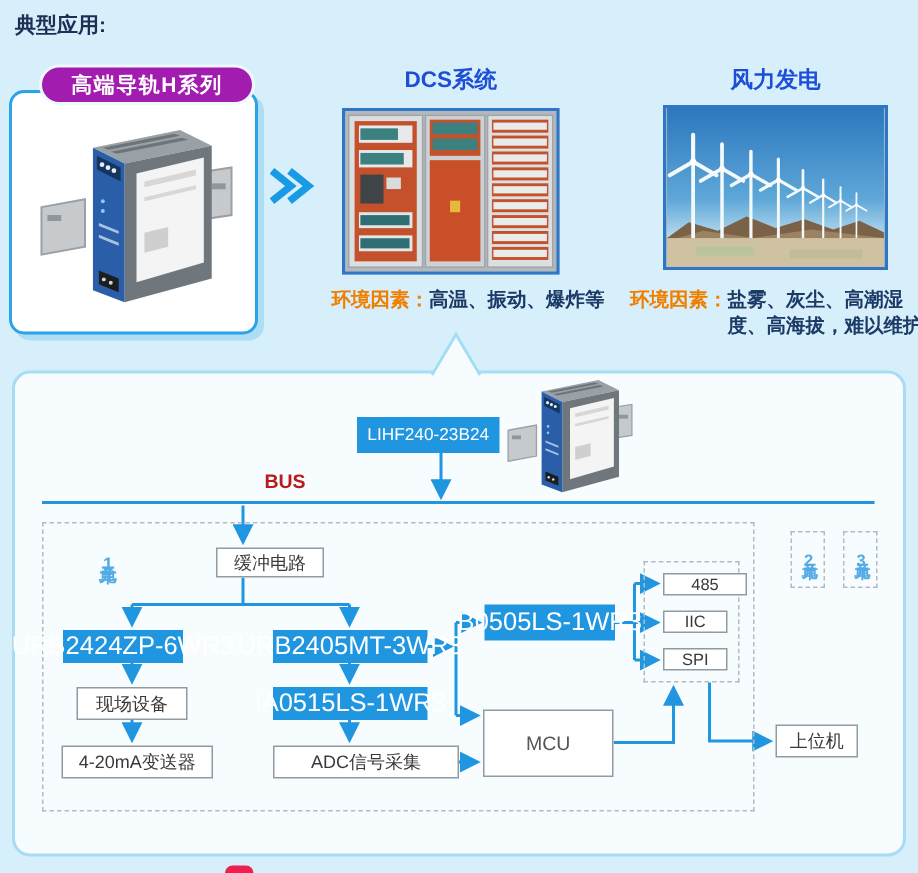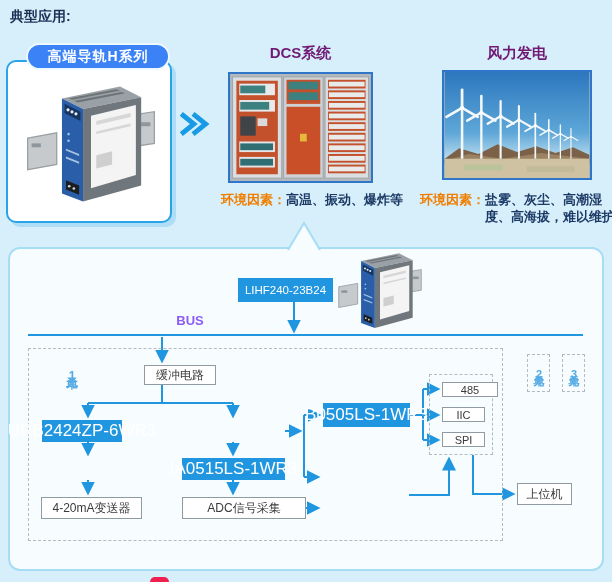--- a/index.html
+++ b/index.html
@@ -8,32 +8,32 @@
     background:#d7effb;
     font-family:"Liberation Sans","DejaVu Sans",sans-serif;
     -webkit-font-smoothing:antialiased;
   }
   .abs{position:absolute;box-sizing:border-box;}
   .heading{left:10px;top:8px;font-size:14px;font-weight:bold;color:#1c2f55;}
 
   
   .series-badge{
     left:26px;top:43px;width:144px;height:27px;z-index:3;
-    background:#3b82f6;border:2px solid #eef8ff;border-radius:15px;
+    background:#a21caf;border:2px solid #eef8ff;border-radius:15px;
     color:#fff;font-size:14px;font-weight:bold;
     display:flex;align-items:center;justify-content:center;letter-spacing:1px;
     cursor:pointer;
   }
   .product-card{
     left:6px;top:60px;width:166px;height:163px;z-index:2;
     background:#ffffff;border:2px solid #2aa3e8;border-radius:10px;
     box-shadow:4px 4px 0 rgba(140,205,242,.55);
   }
   .chev{left:180px;top:108px;width:32px;height:32px;}
-  .sec-title{font-size:15px;font-weight:bold;color:#701a75;text-align:center;}
+  .sec-title{font-size:15px;font-weight:bold;color:#1d4ed8;text-align:center;}
   .photo{border:2px solid #2f76c9;background:#9db3c4;}
   .envline{font-size:13px;font-weight:600;color:#1c3a66;line-height:1.3;}
   .envlabel{color:#f07f00;font-weight:bold;}
 
   
   .container{
     left:8px;top:247px;width:596px;height:324px;z-index:1;
     background:#f7fcff;border:2px solid #a6ddf5;border-radius:12px;
   }
   .notch{left:287px;top:221px;width:34px;height:30px;z-index:2;}
@@ -42,21 +42,21 @@
   .diagram > div{position:absolute;box-sizing:border-box;}
   .bluebox{
     background:#2196e0;color:#fff;font-size:17px;
     display:flex;align-items:center;justify-content:center;white-space:nowrap;
   }
   .whitebox{
     background:#fff;border:1px solid #8f9aa3;color:#3a3a3a;font-size:12px;
     display:flex;align-items:center;justify-content:center;white-space:nowrap;
   }
   .dashedframe{border:1px dashed #b3bac0;background:transparent;}
-  .bluetext{color:#8b5cf6;font-weight:600;}
+  .bluetext{color:#b91c1c;font-weight:600;}
   .vlabel{
     writing-mode:vertical-rl;text-orientation:upright;
     color:#54abe4;font-size:12px;line-height:1;letter-spacing:1px;font-weight:600;
     display:flex;align-items:center;justify-content:center;
   }
   .arrows{position:absolute;left:0;top:0;}
   .red-deco{
     left:150px;top:577px;width:19px;height:5px;z-index:4;
     background:#ef2050;border-radius:9px 9px 0 0;
   }
@@ -245,33 +245,36 @@
     </svg>
 
     <div class="bluetext" style="left:160px;top:66px;width:44px;text-align:center;font-size:13px">BUS</div>
 
     <div class="dashedframe" style="left:20px;top:101px;width:475px;height:193px"></div>
     <div class="vlabel" style="left:56px;top:106px;width:16px;height:44px">单元1</div>
 
     <div class="whitebox" style="left:136px;top:118px;width:72px;height:20px">缓冲电路</div>
 
     <div class="bluebox" style="left:34px;top:173px;width:80px;height:22px">URB2424ZP-6WR3</div>
-
+    <div class="bluebox" style="left:174px;top:173px;width:103px;height:22px">URB2405MT-3WR3</div>
+
+    <div class="whitebox" style="left:43px;top:211px;width:74px;height:22px">现场设备</div>
     <div class="bluebox" style="left:174px;top:211px;width:103px;height:22px">IA0515LS-1WR3</div>
 
     <div class="whitebox" style="left:33px;top:250px;width:101px;height:22px">4-20mA变送器</div>
     <div class="whitebox" style="left:174px;top:250px;width:124px;height:22px">ADC信号采集</div>
 
     <div class="bluebox" style="left:315px;top:156px;width:87px;height:24px">B0505LS-1WR3</div>
 
     <div class="dashedframe" style="left:421px;top:127px;width:64px;height:81px"></div>
     <div class="whitebox" style="left:434px;top:135px;width:56px;height:15px;font-size:11px">485</div>
     <div class="whitebox" style="left:434px;top:160px;width:43px;height:15px;font-size:11px">IIC</div>
     <div class="whitebox" style="left:434px;top:185px;width:43px;height:15px;font-size:11px">SPI</div>
 
+    <div class="whitebox" style="left:314px;top:226px;width:87px;height:45px;font-size:13px;color:#555">MCU</div>
     <div class="whitebox" style="left:509px;top:236px;width:55px;height:22px">上位机</div>
 
     <div class="dashedframe vlabel" style="left:519px;top:107px;width:23px;height:38px;font-size:11px">单元2</div>
     <div class="dashedframe vlabel" style="left:554px;top:107px;width:23px;height:38px;font-size:11px">单元3</div>
   </div>
 
   <div class="abs red-deco"></div>
 </div>
 
 </body></html>

